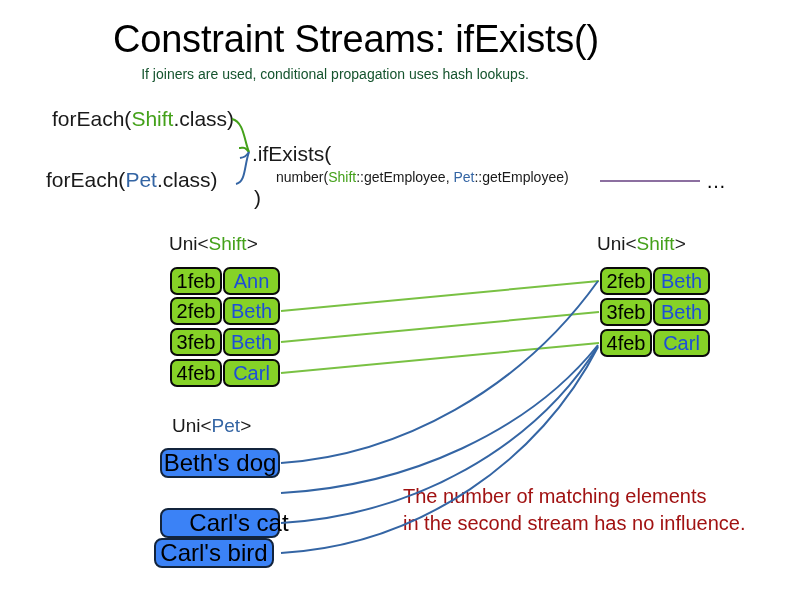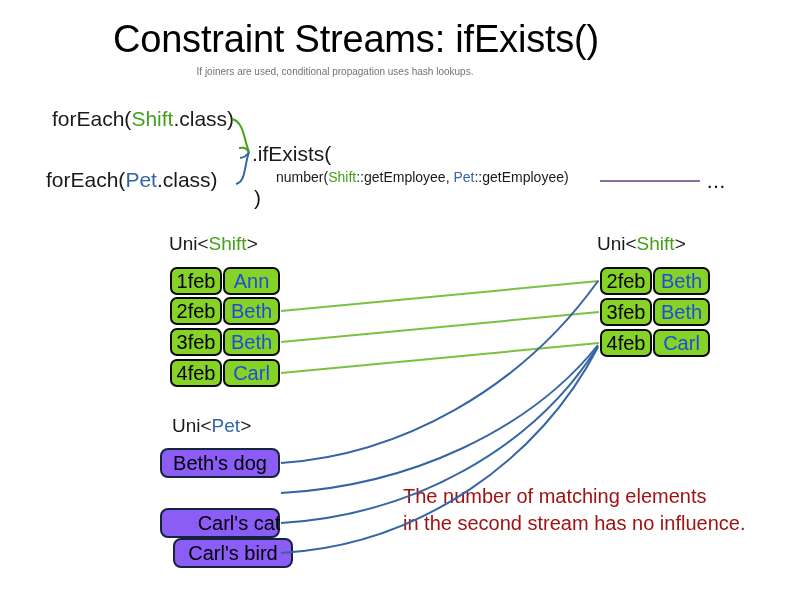--- a/index.html
+++ b/index.html
@@ -31,22 +31,22 @@
     font-weight: normal;
     letter-spacing: -0.2px;
     color: #000;
     white-space: nowrap;
   }
   .subtitle {
     position: absolute;
     left: 0; top: 66px;
     width: 670px;
     text-align: center;
-    font-size: 10px;
-    color: #737373;
+    font-size: 14px;
+    color: #14532d;
     white-space: nowrap;
   }
 
   
   .code-line {
     position: absolute;
     font-size: 21px;
     white-space: nowrap;
     color: #1a1a1a;
   }
@@ -108,27 +108,27 @@
   }
   .cell-green { background: #7ed321; background: #86d227; }
   .cell-date  { color: #000000; width: 52px; }
   .cell-name  { color: #1d4ed8; width: 57px; }
 
   .pet-box {
     position: absolute;
     box-sizing: border-box;
     width: 120px;
     height: 30px;
-    background: #8b5cf6;
+    background: #3b82f6;
     border: 2px solid #13243c;
     border-radius: 8px;
     display: flex;
     align-items: center;
     justify-content: center;
-    font-size: 20px;
+    font-size: 24px;
     color: #000;
     white-space: nowrap;
   }
 
   
   .annotation {
     position: absolute;
     left: 403px; top: 483px;
     font-size: 20px;
     color: #a11212;
@@ -196,21 +196,21 @@
     <div class="cell cell-green cell-date">3feb</div>
     <div class="cell cell-green cell-name">Beth</div>
   </div>
   <div class="fact-row" style="left:600px; top:329px;">
     <div class="cell cell-green cell-date">4feb</div>
     <div class="cell cell-green cell-name">Carl</div>
   </div>
 
   <div class="pet-box" style="left:160px; top:448px;">Beth's dog</div>
   <div class="pet-box" style="left:160px; top:508px;padding-left:38px;">Carl's cat</div>
-  <div class="pet-box" style="left:173px; top:538px;text-align:right;">Carl's bird</div>
+  <div class="pet-box" style="left:154px; top:538px;text-align:right;">Carl's bird</div>
 
   <div class="annotation">
     <div>The number of matching elements</div>
     <div>in the second stream has no influence.</div>
   </div>
 
   <svg id="wires" viewBox="0 0 800 600">
 
     <path d="M 232 119 C 244 122, 244 140, 249 152" fill="none" stroke="#44a11a" stroke-width="2"></path>
     <path d="M 249 152 C 244 146, 244 148, 239 148" fill="none" stroke="#44a11a" stroke-width="2"></path>

